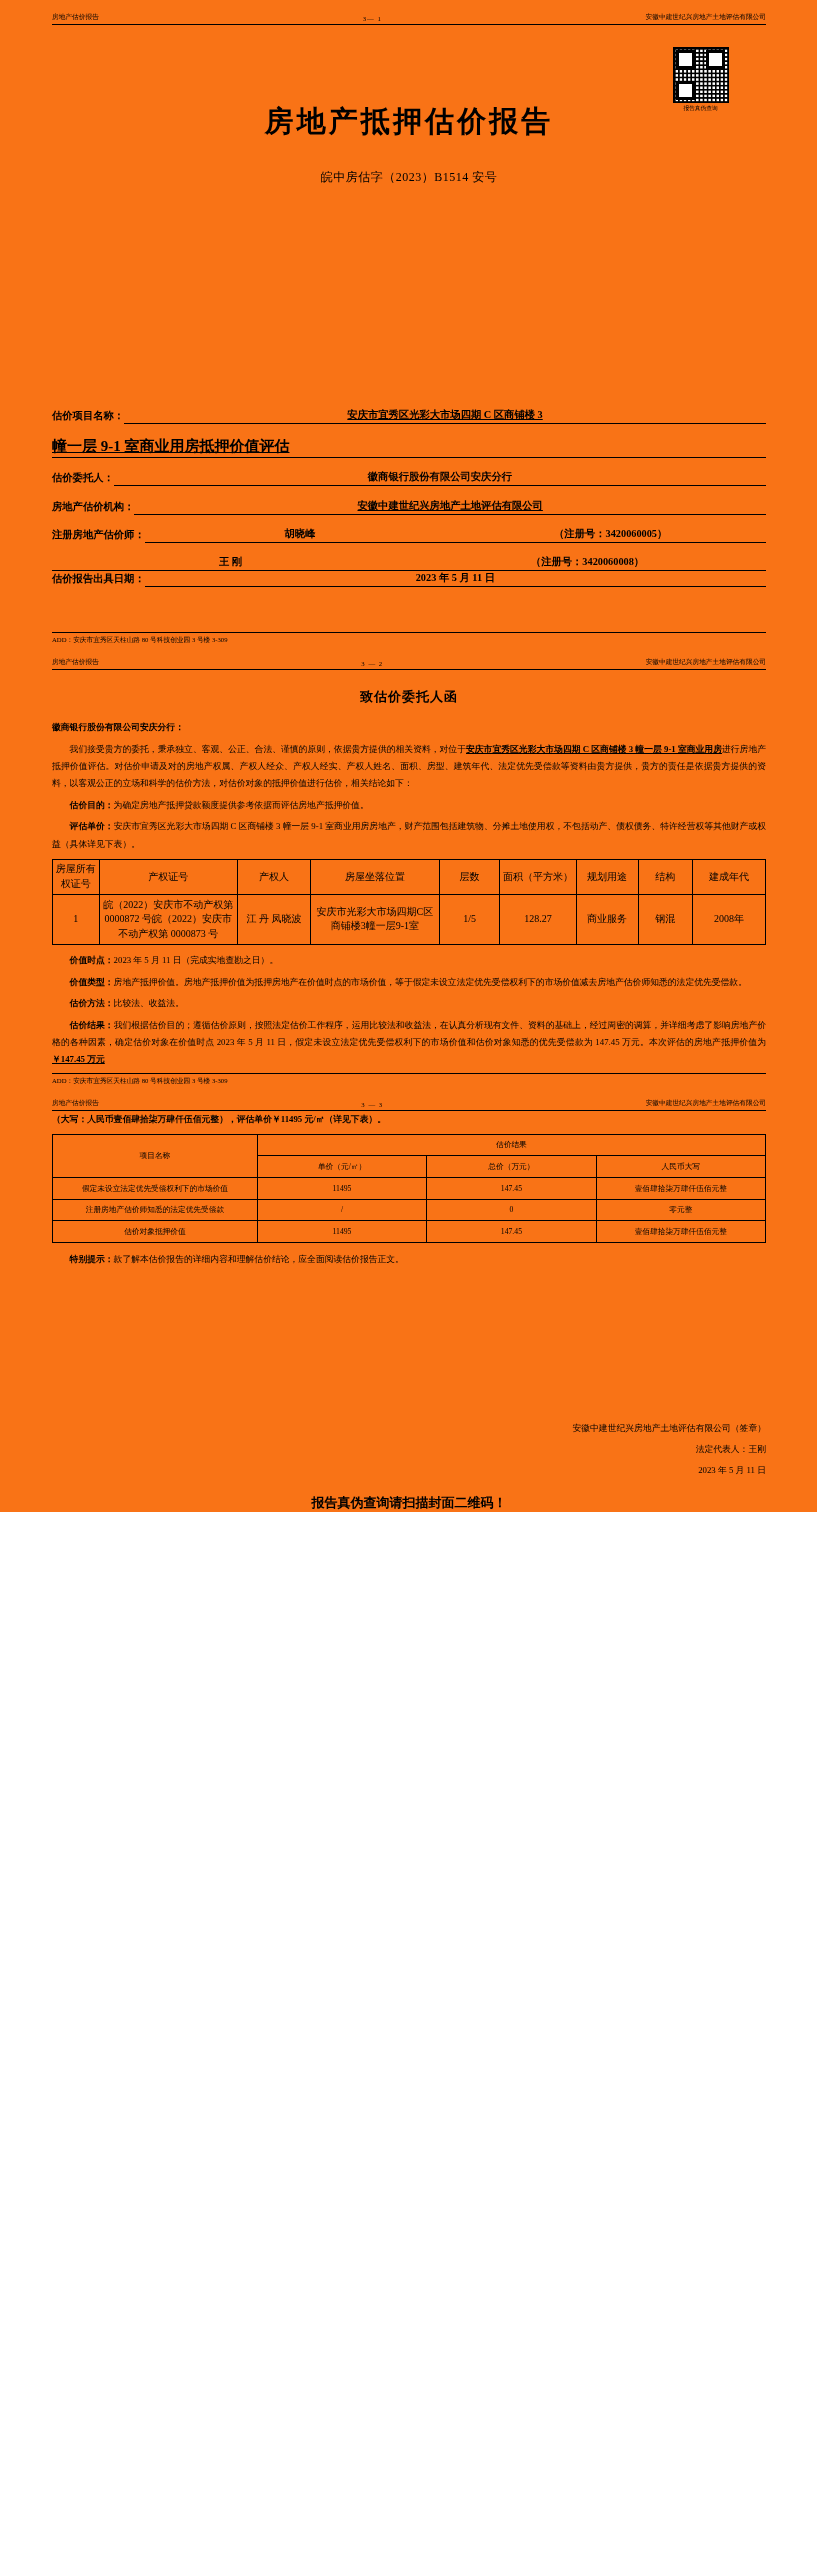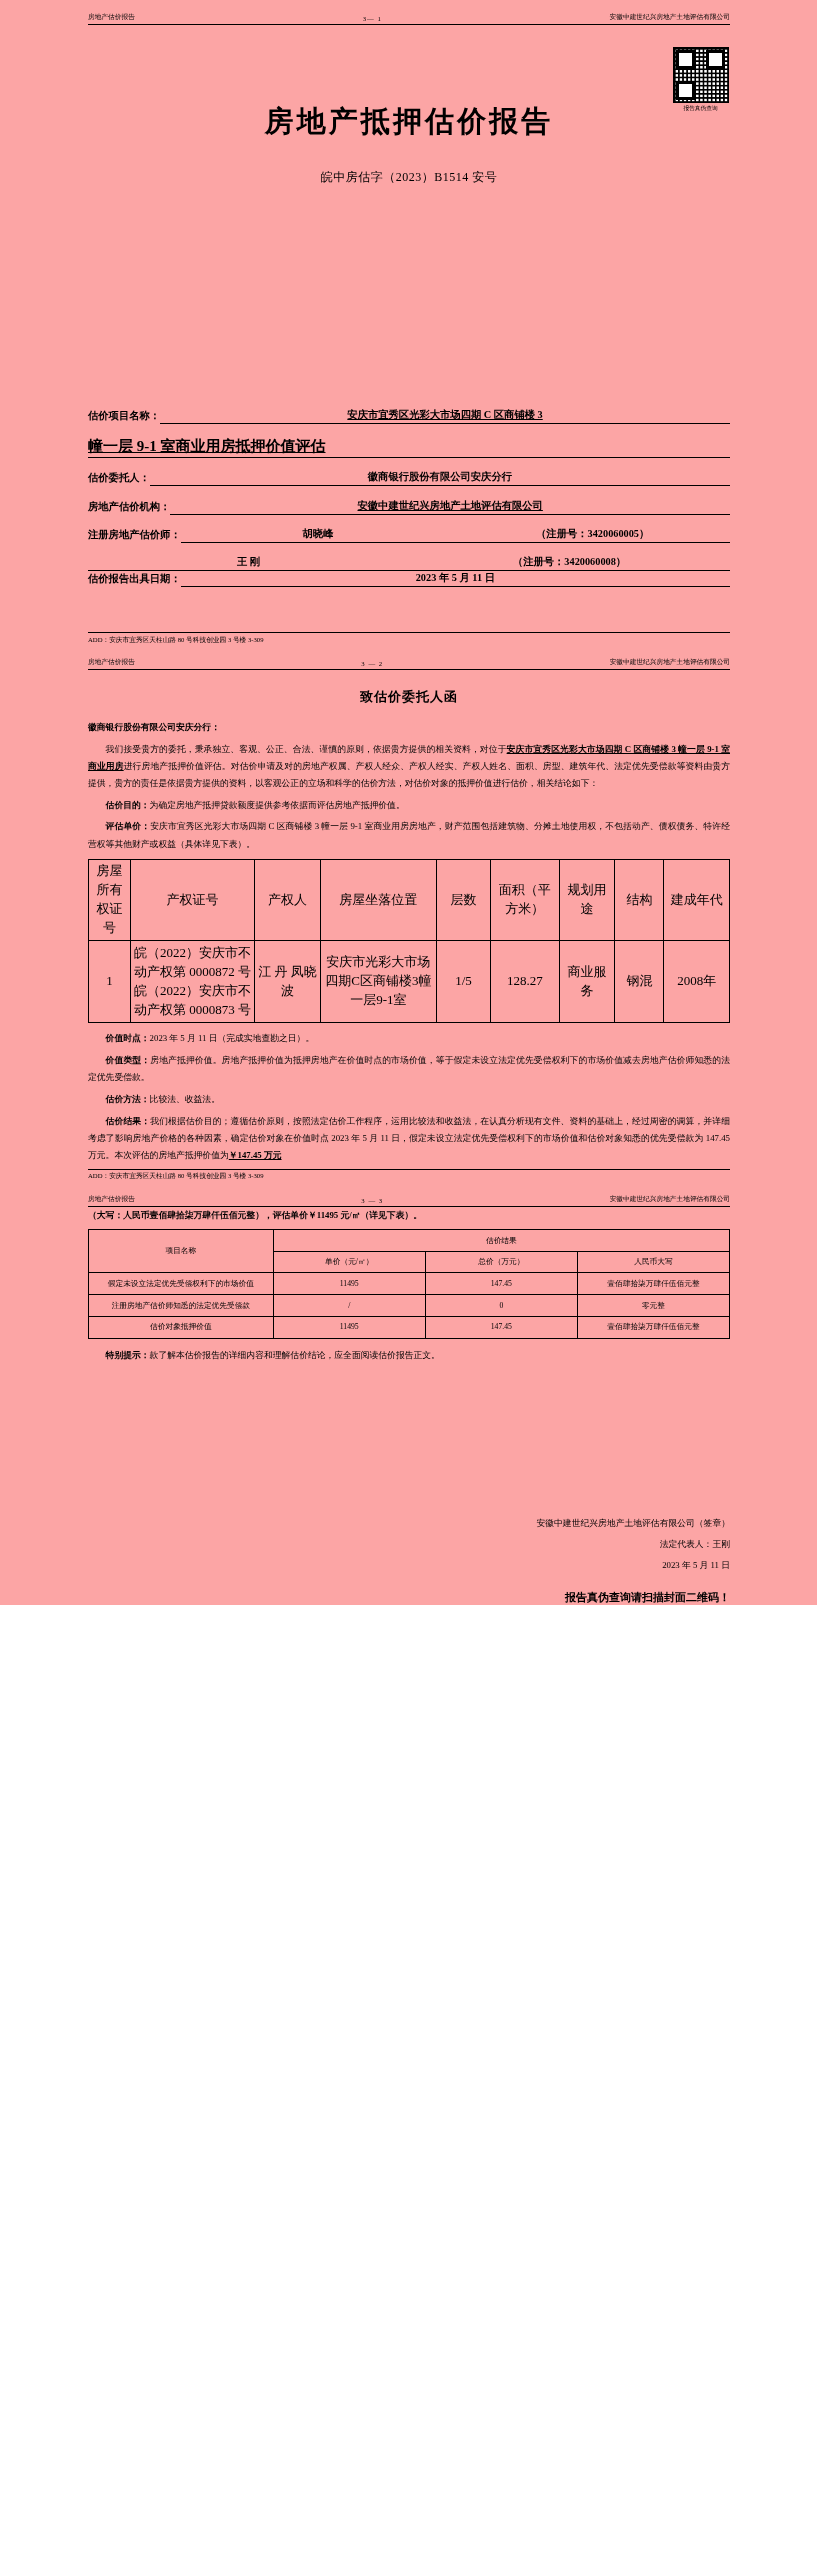--- a/index.html
+++ b/index.html
@@ -11,22 +11,22 @@
   .page {
     width: 818px;
     min-height: 3304px;
     margin: 0 auto;
     background: #ffffff;
     position: relative;
     box-sizing: border-box;
   }
   .sheet {
     position: relative;
-    background: #fca5a5;
-    padding: 0 88px;
+    background: #f97316;
+    padding: 0 52px;
     box-sizing: border-box;
   }
   
   .run-head {
     display: flex;
     align-items: flex-end;
     justify-content: space-between;
     font-size: 6.7px;
     color: #000;
     padding: 13.4px 0 2.1px 0;
@@ -179,21 +179,21 @@
     margin: 0 0 4.6px 0;
     text-align: justify;
   }
   .u { text-decoration: underline; }
   .b { font-weight: bold; }
 
   
   table.tb {
     width: 100%;
     border-collapse: collapse;
-    font-size: 13px;
+    font-size: 10px;
     margin: 6.2px 0 7.2px 0;
     table-layout: fixed;
   }
   table.tb th, table.tb td {
     border: 0.6px solid #000;
     text-align: center;
     vertical-align: middle;
     padding: 2.6px 1.5px;
     line-height: 1.45;
     word-break: break-all;
@@ -217,23 +217,23 @@
   table.res th { font-weight: normal; }
 
   
   .sign {
     margin-top: 20.6px;
     text-align: right;
     font-size: 8.8px;
     line-height: 2.4;
   }
   .sign-note {
-    text-align: right;
-    font-weight: bold;
-    font-size: 11px;
+    text-align: center;
+    font-weight: bold;
+    font-size: 13px;
     margin-top: 13.4px;
   }
 
   .spacer-lg { height: 124px; }
 </style>
 </head>
 <body>
 
 <div class="page">
 

